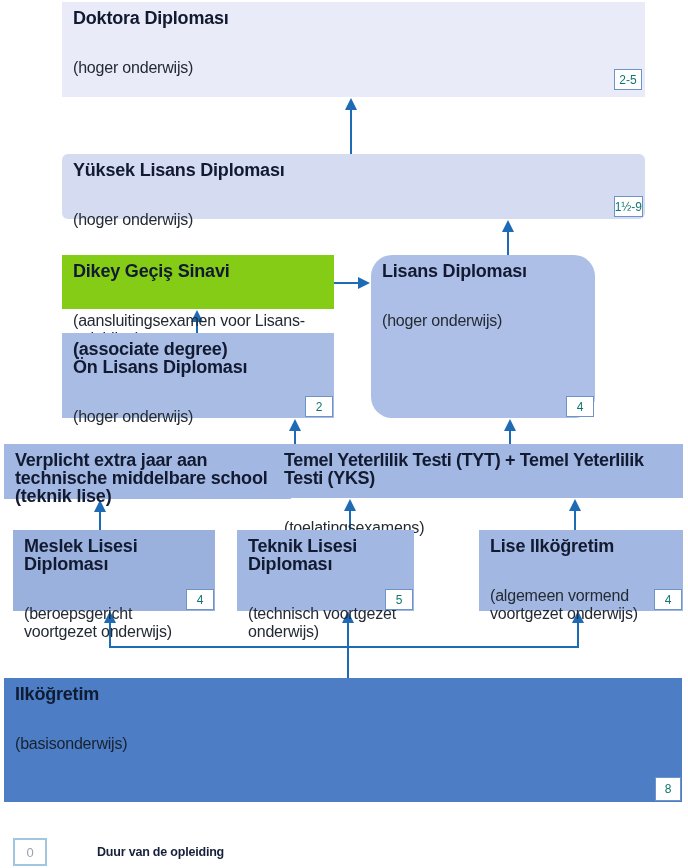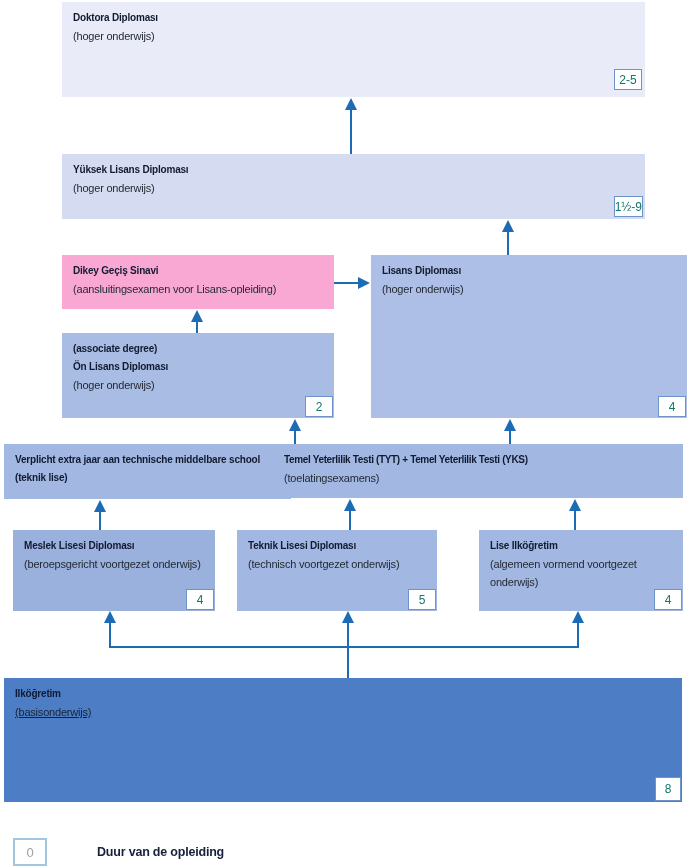--- a/index.html
+++ b/index.html
@@ -2,45 +2,45 @@
 <html><head>
 <meta charset="utf-8">
 <style>
   html,body{margin:0;padding:0;background:#ffffff;}
   #stage{
     position:relative;width:688px;height:868px;overflow:hidden;
     font-family:"Liberation Sans","DejaVu Sans",sans-serif;
     background:#ffffff;
   }
   .box{position:absolute;box-sizing:border-box;padding:7px 11px 6px 11px;}
-  .title{font-weight:bold;font-size:10px;line-height:18px;color:#121a31;letter-spacing:-0.2px;}
+  .title{font-weight:bold;font-size:18px;line-height:18px;color:#121a31;letter-spacing:-0.2px;}
   .title.tight{letter-spacing:-0.35px;}
-  .sub{font-size:11px;line-height:18px;color:#232a33;letter-spacing:-0.2px;}
+  .sub{font-size:16px;line-height:18px;color:#232a33;letter-spacing:-0.2px;margin-top:32px;}
   .badge{
     position:absolute;right:1px;bottom:1px;background:#ffffff;
     border:1px solid #6d94c8;color:#0f766e;font-size:12px;
     min-width:28px;height:21px;display:flex;align-items:center;justify-content:center;
     padding:0 0;box-sizing:border-box;letter-spacing:0;
   }
   
   .b-doktora  {left:62px; top:2px;  width:583px;height:95px; background:#e9ecf8;}
   .b-doktora .badge{right:3px;bottom:7px;}
-  .b-yuksek   {left:62px; top:154px;width:583px;height:65px; background:#d5dcf1;}
+  .b-yuksek   {left:62px; top:154px;width:583px;height:65px; background:#d5dcf1;border-radius:6px;}
   .b-yuksek .badge{right:2px;bottom:2px;}
-  .b-dikey    {left:62px; top:255px;width:272px;height:54px; background:#f9a8d4;}
-  .b-lisans   {left:371px;top:255px;width:316px;height:163px;background:#aebfe7;}
+  .b-dikey    {left:62px; top:255px;width:272px;height:54px; background:#84cc16;}
+  .b-lisans   {left:371px;top:255px;width:224px;height:163px;background:#aebfe7;border-radius:21px;}
   .b-onlisans {left:62px; top:333px;width:272px;height:85px; background:#a9bce4;}
   .b-verplicht{left:4px;  top:444px;width:287px;height:55px; background:#a2b8e2;}
   .b-tyt      {left:273px;top:444px;width:410px;height:54px; background:#a2b8e2;}
   .b-meslek   {left:13px; top:530px;width:202px;height:81px; background:#9ab1dd;}
-  .b-teknik   {left:237px;top:530px;width:200px;height:81px; background:#a2b8e2;}
+  .b-teknik   {left:237px;top:530px;width:177px;height:81px; background:#a2b8e2;}
   .b-lise     {left:479px;top:530px;width:204px;height:81px; background:#a2b8e2;}
   .b-ilk      {left:4px;  top:678px;width:678px;height:124px;background:#4d7ec5;}
   .b-ilk .title{color:#0e1b33;}
-  .b-ilk .sub{color:#182130;text-decoration:underline;}
+  .b-ilk .sub{color:#182130;}
   .b-ilk .badge{height:24px;min-width:26px;}
 
   #arrows{position:absolute;left:0;top:0;width:688px;height:868px;pointer-events:none;}
 
   .legend{position:absolute;left:13px;top:838px;display:flex;align-items:center;}
   .legend-badge{
     width:34px;height:28px;background:#ffffff;border:2px solid #a3c6e0;
     color:#9aa2ad;font-size:13px;display:flex;align-items:center;justify-content:center;
     box-sizing:border-box;
   }

